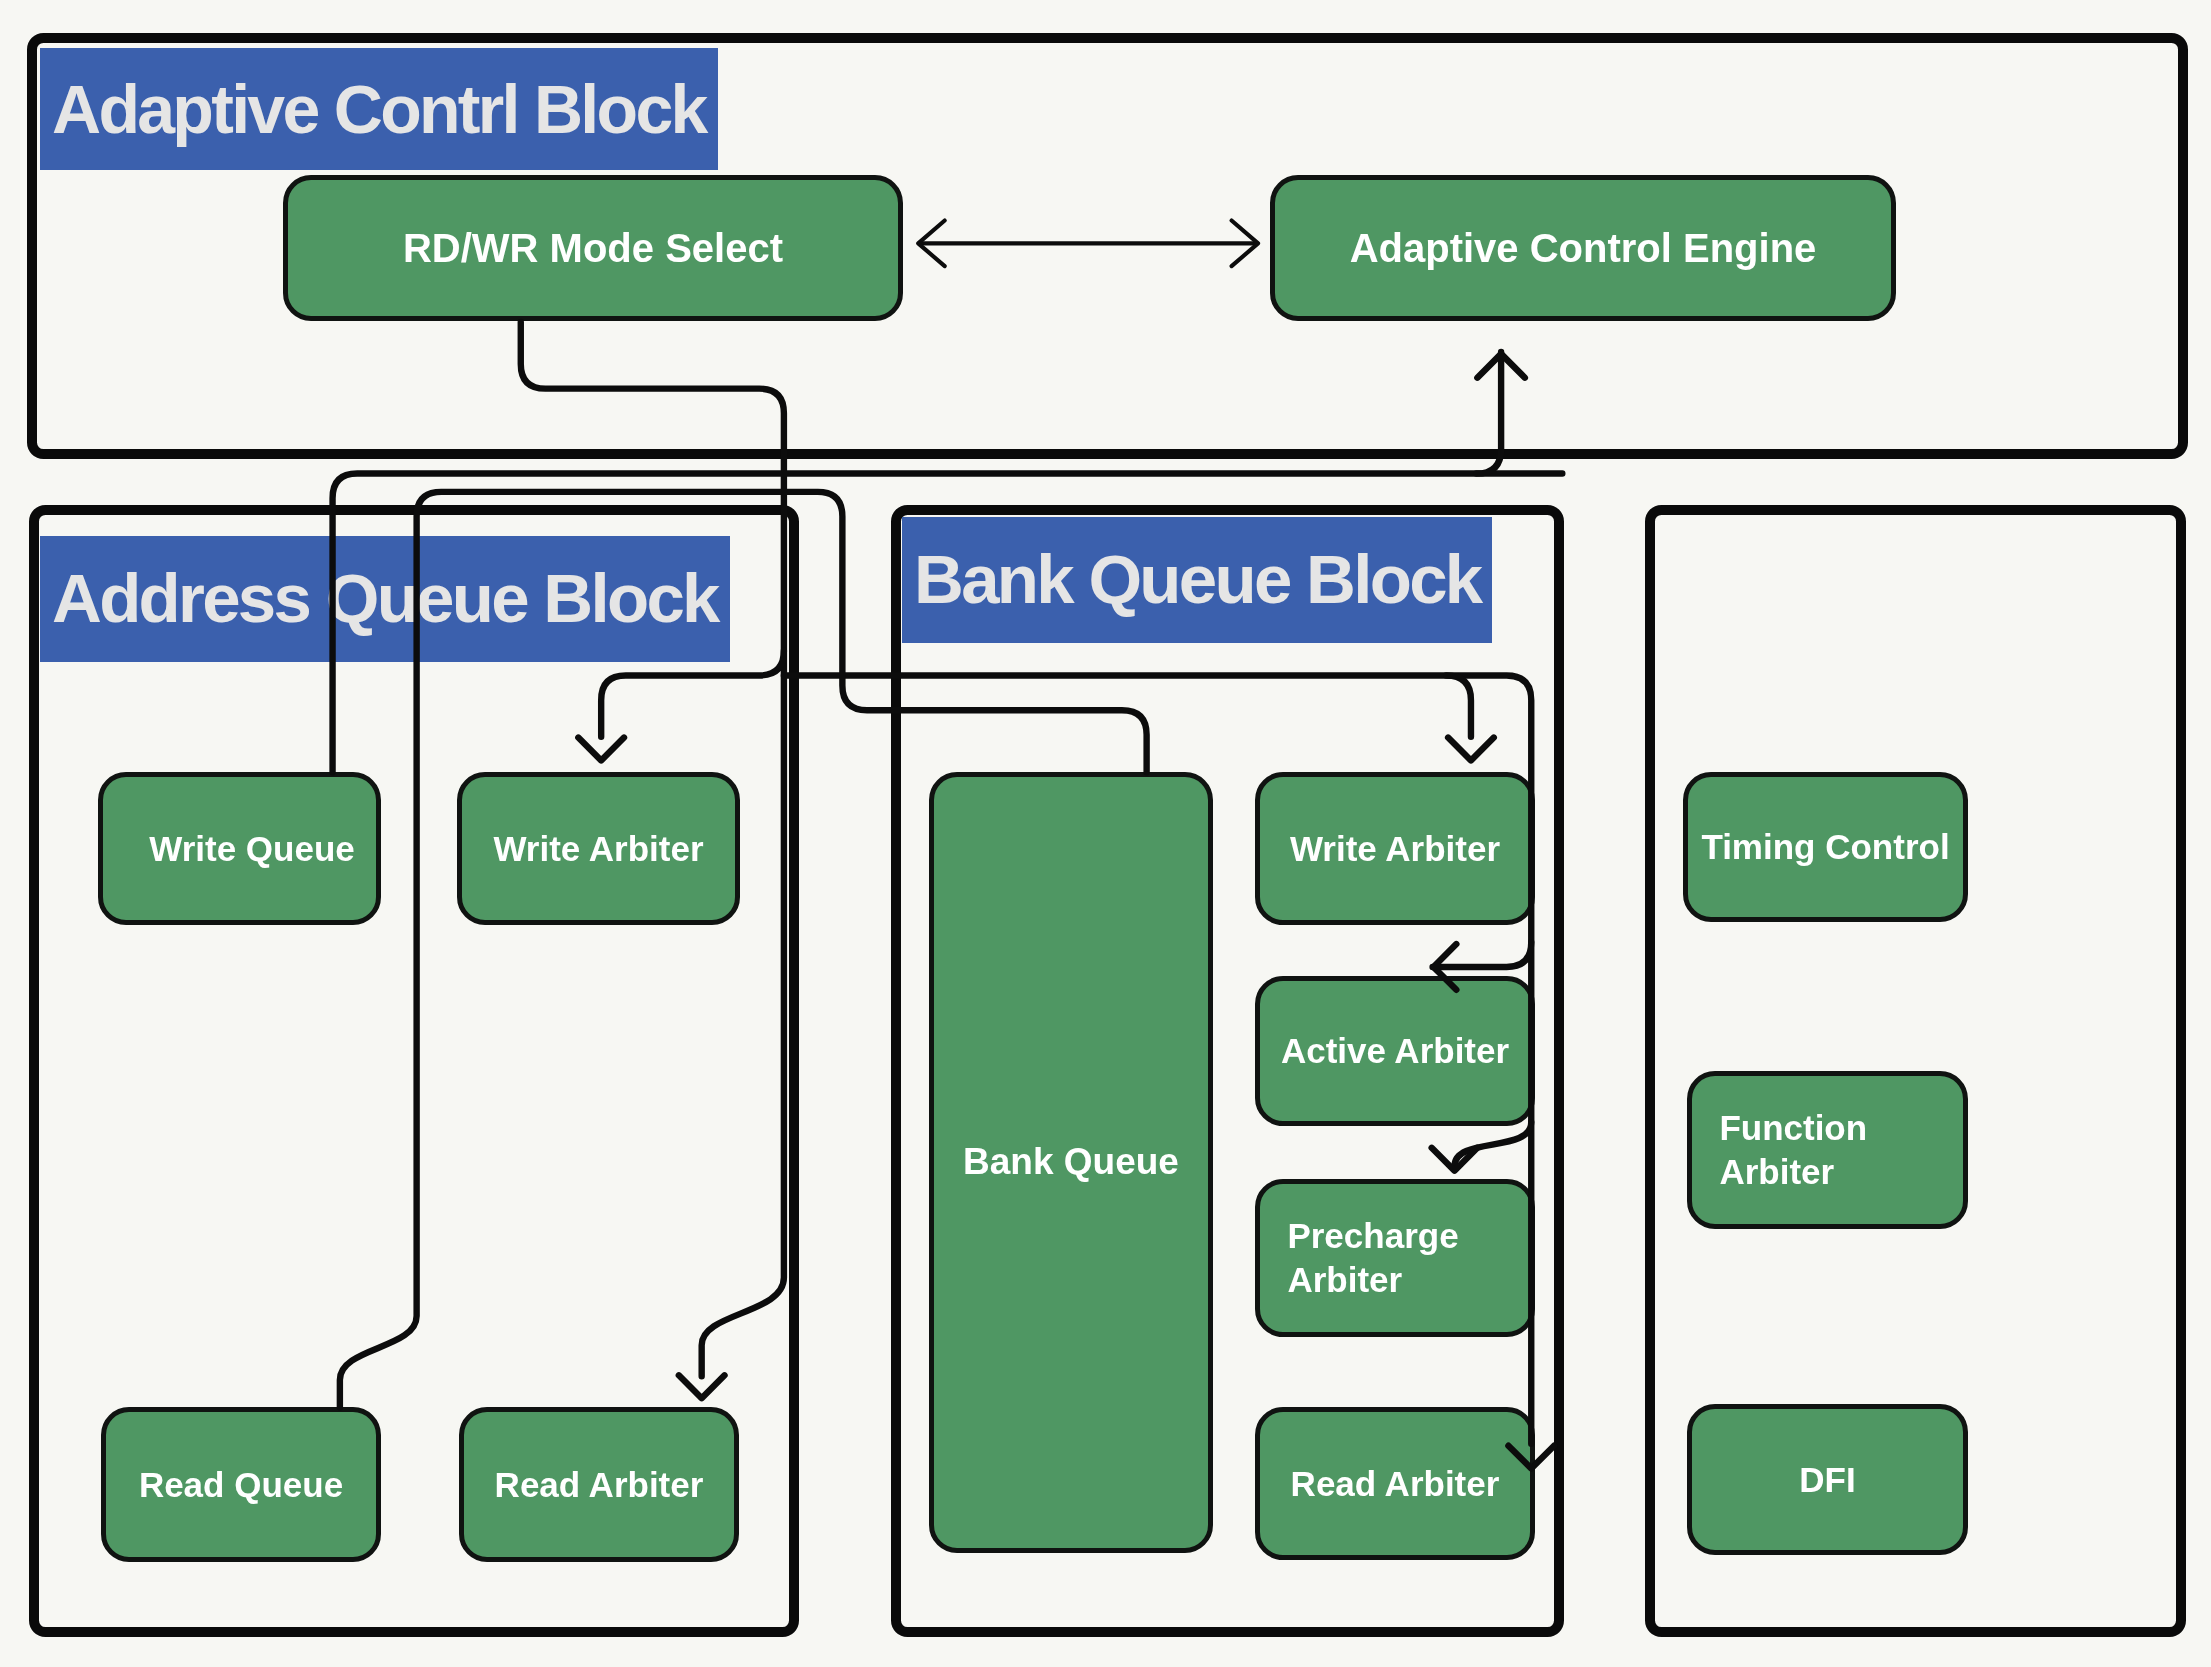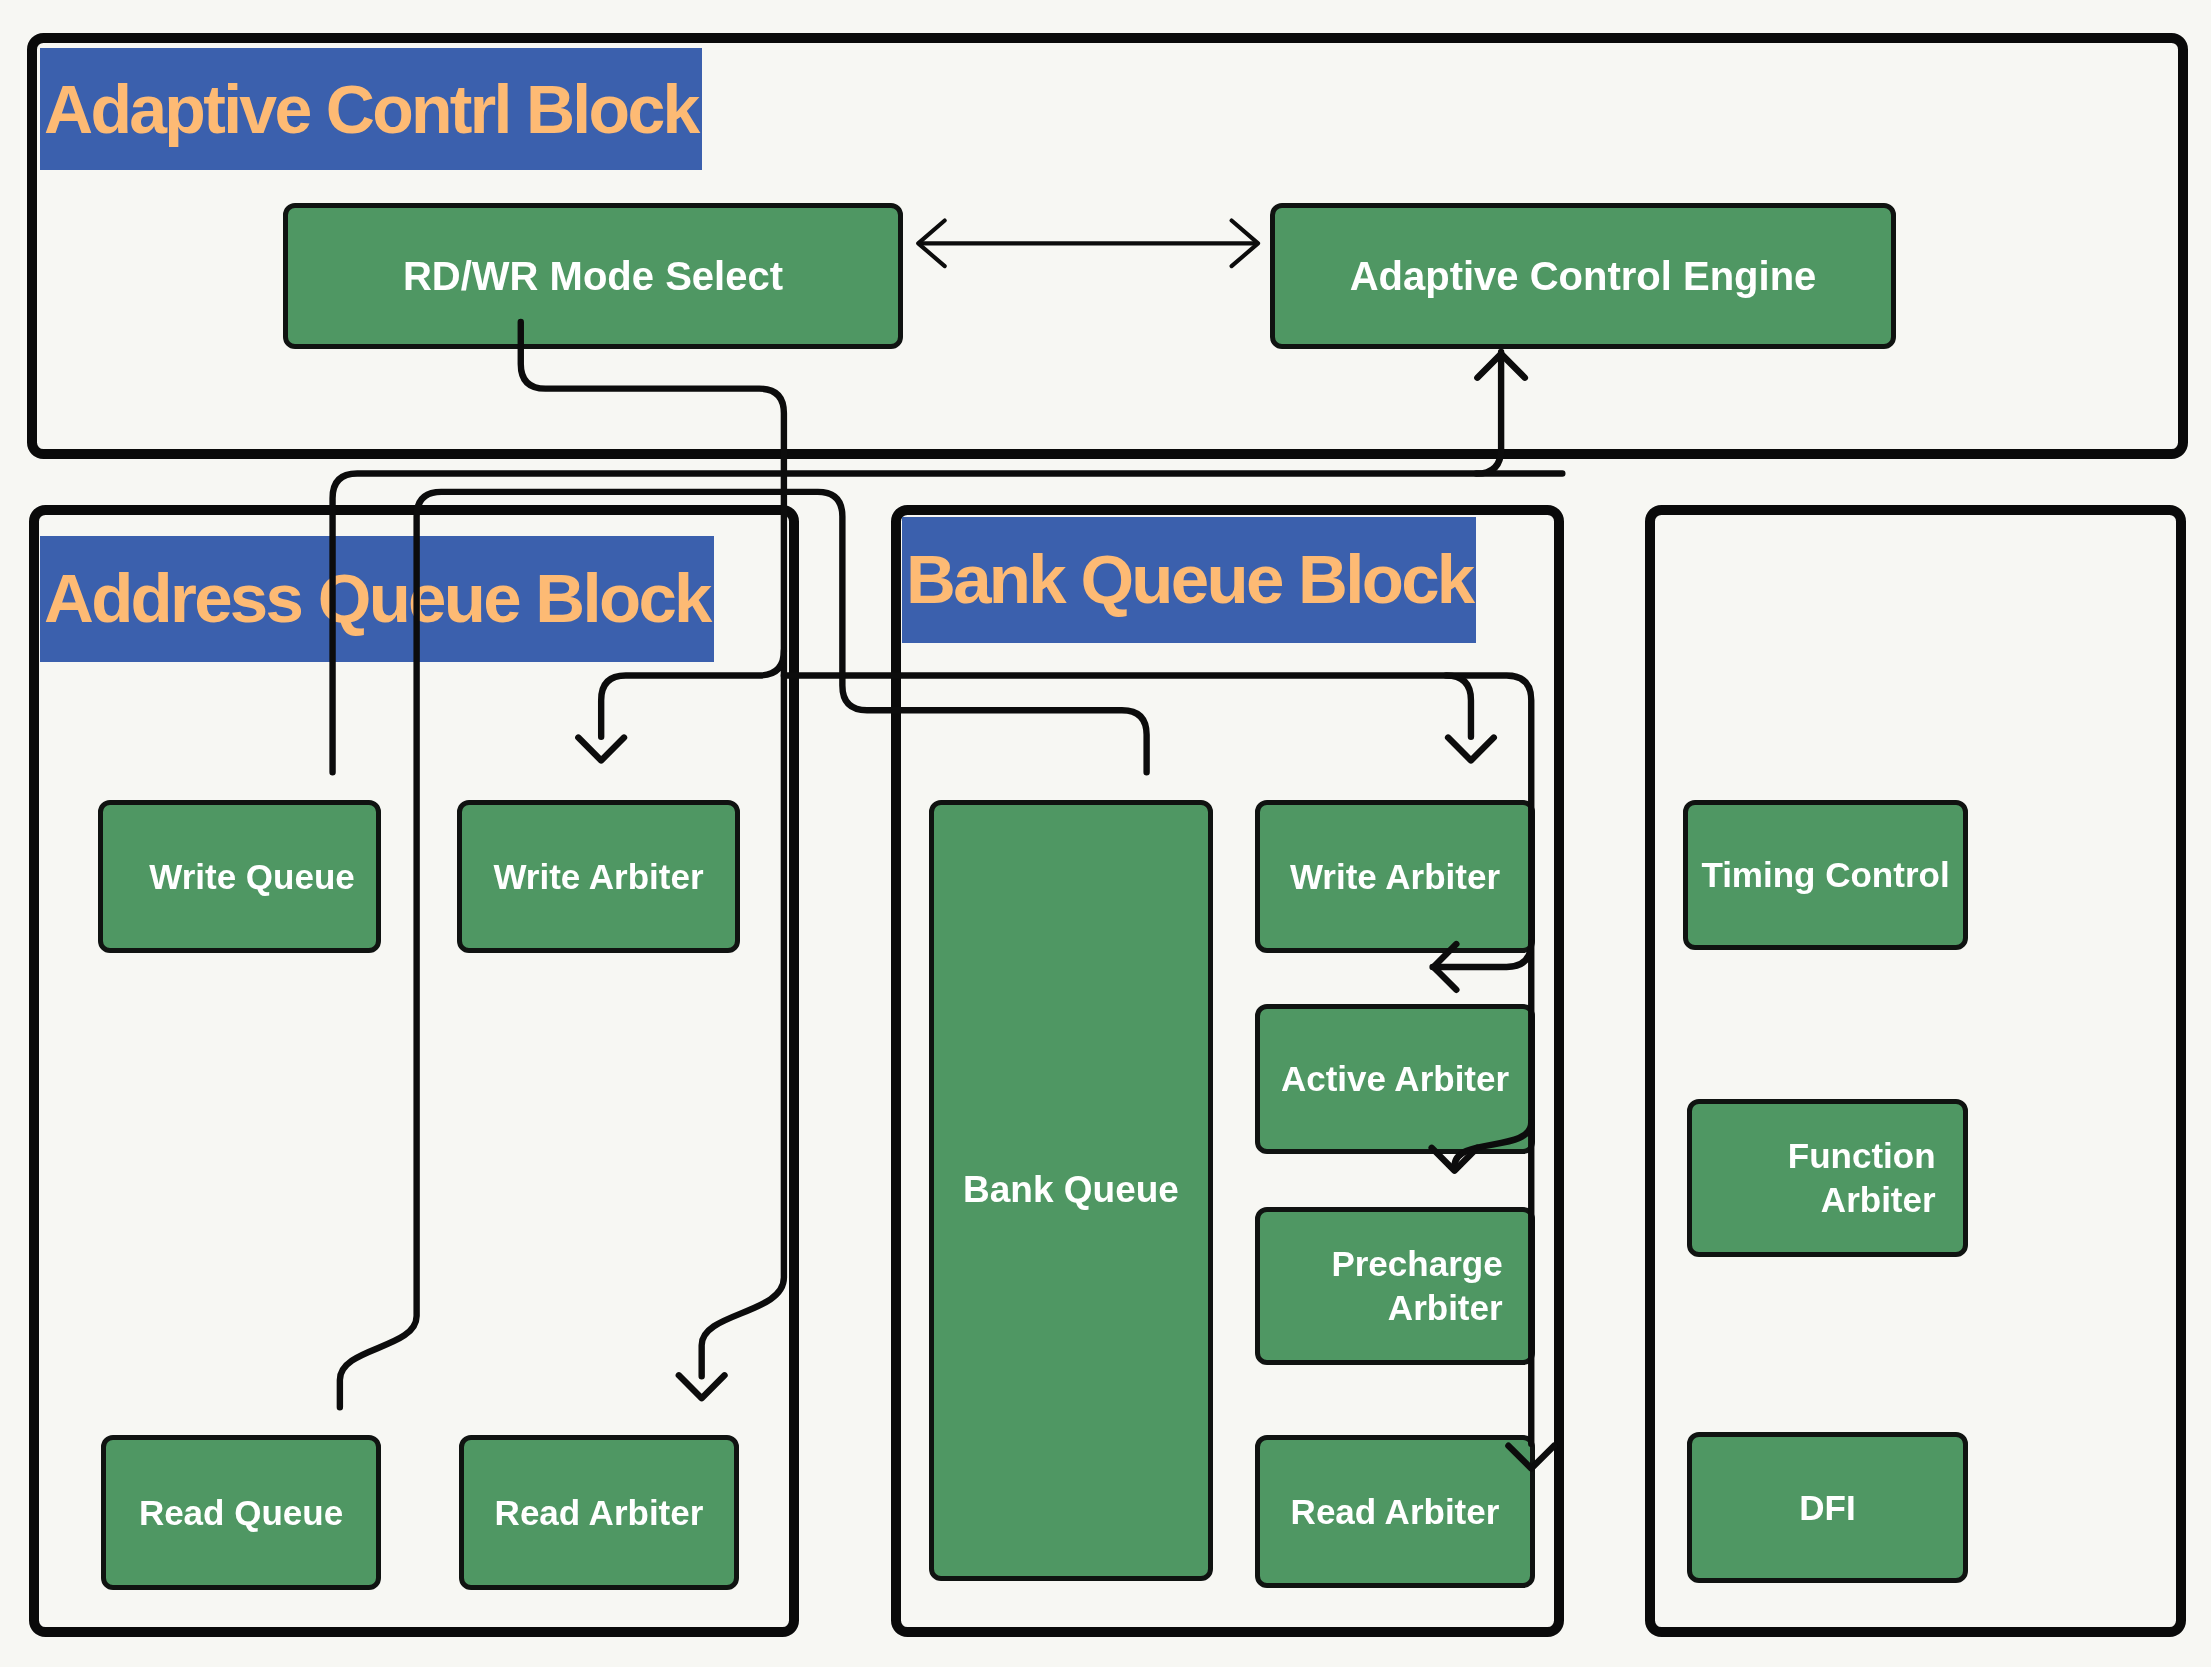--- a/index.html
+++ b/index.html
@@ -20,47 +20,46 @@
   .block{
     position:absolute;
     border:10px solid var(--border-black);
     border-radius:16.4px;
     background:transparent;
     box-sizing:border-box;
   }
   .title-bar{
     position:absolute;
     background:var(--accent-blue);
-    color:#fdba74;
+    color:#e5e5e5;
     font-weight:bold;
     white-space:nowrap;
-    padding:0 4px;
+    padding:0 12px;
     letter-spacing:-2.7px;
   }
   .title-top{
     height:122px;line-height:122px;font-size:68px;
   }
   .title-sub{
     height:126px;line-height:126px;font-size:69px;
   }
   .gbox{
     position:absolute;
     background:var(--box-green);
     border:5.5px solid #101311;
-    border-radius:12px;
+    border-radius:28px;
     box-sizing:border-box;
     color:#ffffff;
     font-weight:bold;
     display:flex;
     align-items:center;
     justify-content:center;
-    text-align:right;
+    text-align:left;
     font-size:35px;
     line-height:1.25;
-    margin-top:28px;
   }
   .gbox.nowrap{white-space:nowrap;}
   .gbox.big{font-size:40px;}
   .gbox.wrap2{padding:0 27.4px;}
   svg.wires{
     position:absolute;left:0;top:0;width:2211px;height:1668px;
     pointer-events:none;
   }
   svg.wires path{
     fill:none;

